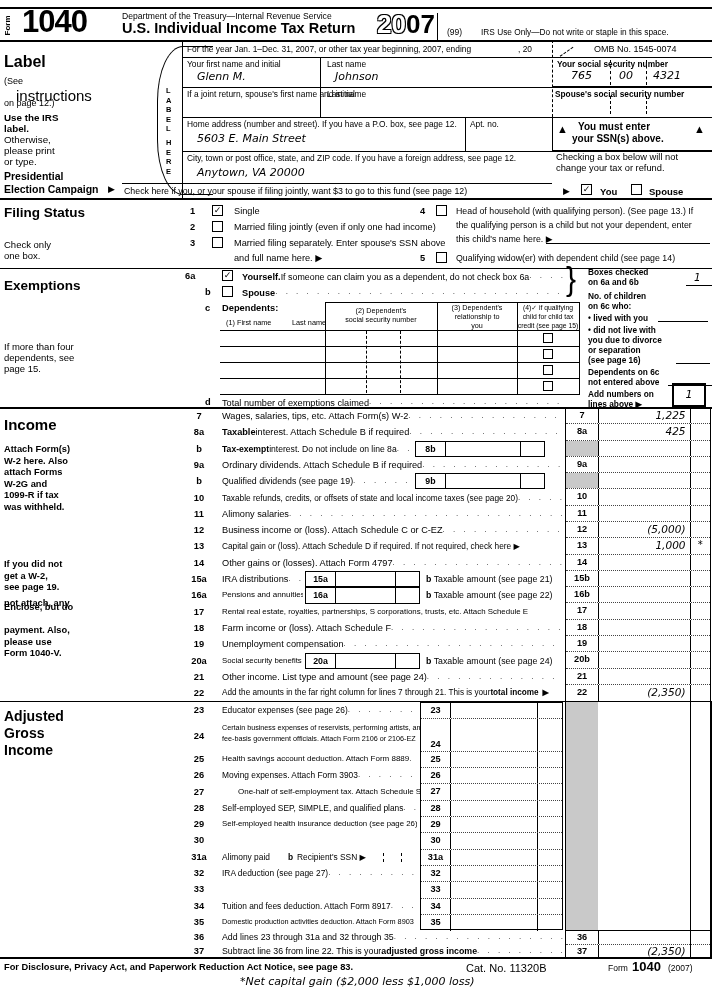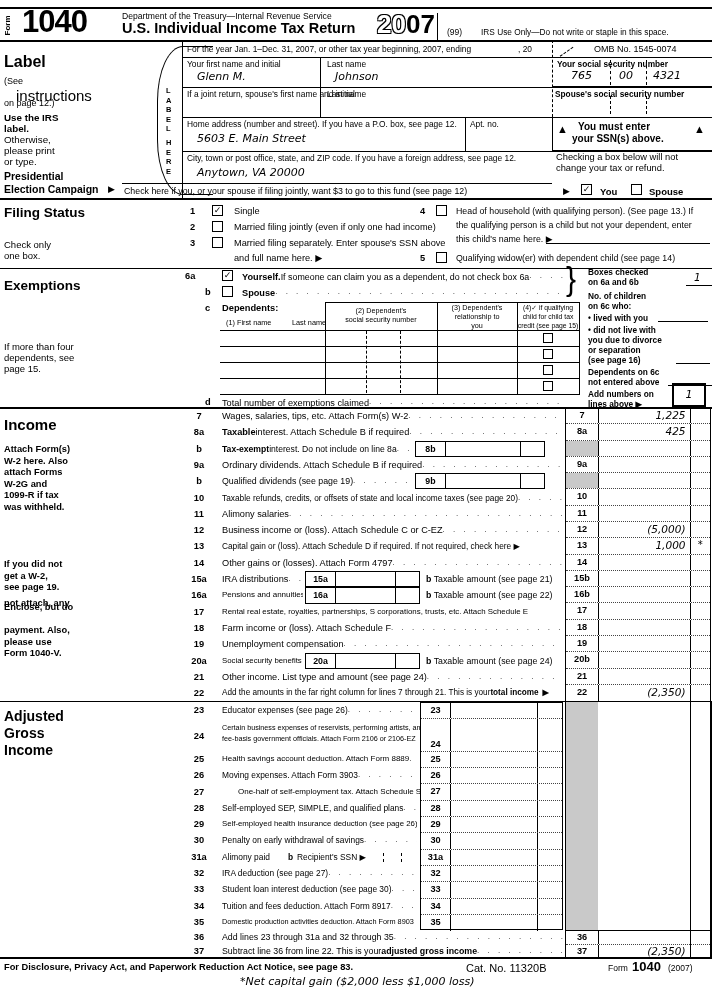--- a/index.html
+++ b/index.html
@@ -546,46 +546,38 @@
     </div>
   </div>
 <div class="irow" style="top:816.1px">
     <span class="ln">29</span>
     <div class="lt" style="left:222px;width:195px;font-size:7.8px">
       <span>Self-employed health insurance deduction (see page 26)</span>
     </div>
   </div>
 <div class="irow" style="top:832.4px">
     <span class="ln">30</span>
-    <div class="lt" style="left:222px;width:195px;font-size:8.4px">
-      <span>Penalty on early withdrawal of savings</span>
-      <span class="dots"></span>
-    </div>
   </div>
 <div class="irow" style="top:848.7px">
     <span class="ln">31a</span>
     <span class="a" style="left:222px;font-size:8.4px">Alimony paid</span>
     <b class="a" style="left:288px;font-size:8.4px">b</b>
     <span class="a" style="left:297px;font-size:8.4px">Recipient's SSN ▶</span>
     <span class="vd" style="left:383px;top:4px;height:9px"></span>
     <span class="vd" style="left:401px;top:4px;height:9px"></span>
   </div>
 <div class="irow" style="top:865px">
     <span class="ln">32</span>
     <div class="lt" style="left:222px;width:195px;font-size:8.4px">
       <span>IRA deduction (see page 27)</span>
       <span class="dots"></span>
     </div>
   </div>
 <div class="irow" style="top:881.3px">
     <span class="ln">33</span>
-    <div class="lt" style="left:222px;width:195px;font-size:8.4px">
-      <span>Student loan interest deduction (see page 30)</span>
-      <span class="dots"></span>
-    </div>
   </div>
 <div class="irow" style="top:897.6px">
     <span class="ln">34</span>
     <div class="lt" style="left:222px;width:195px;font-size:8.4px">
       <span>Tuition and fees deduction. Attach Form 8917</span>
       <span class="dots"></span>
     </div>
   </div>
 <div class="irow" style="top:913.9px">
     <span class="ln">35</span>

